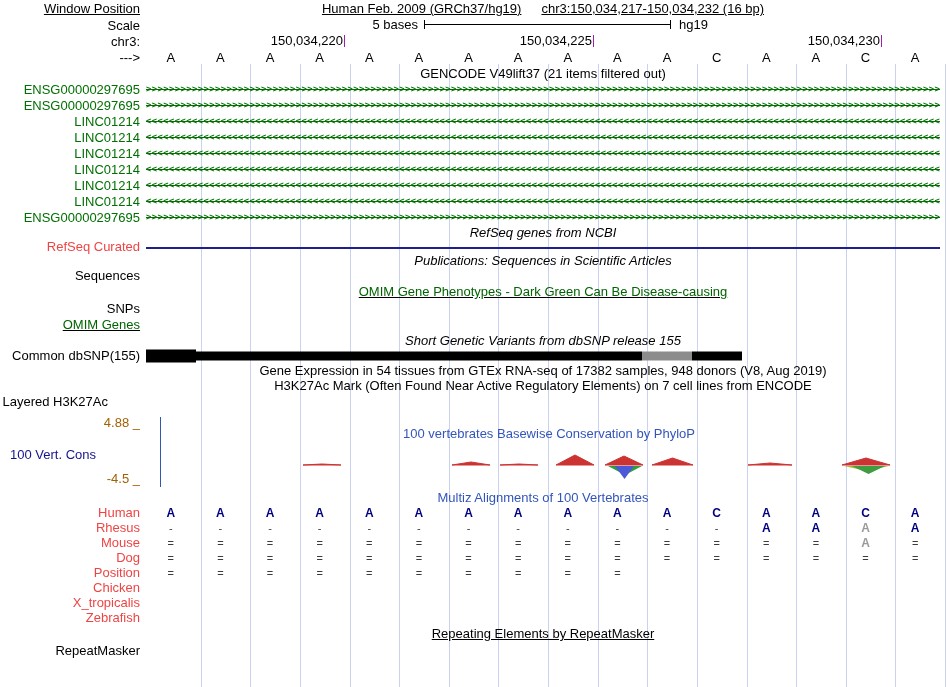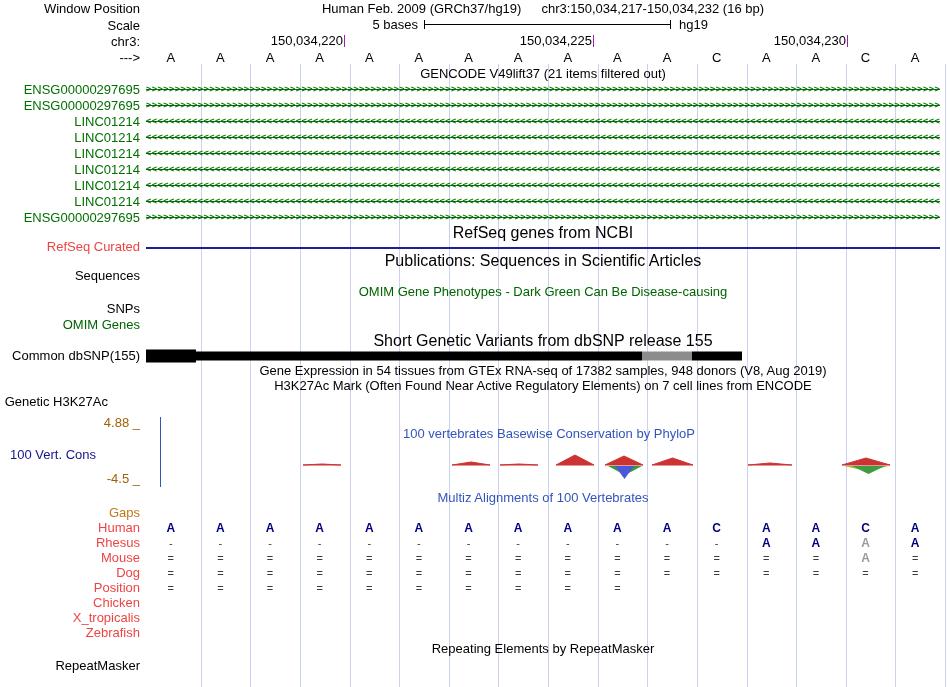--- a/index.html
+++ b/index.html
@@ -3,28 +3,28 @@
 <meta charset="utf-8">
 <style>
   * { box-sizing: border-box; margin: 0; padding: 0; }
   body { background: #fff; font-family: "Liberation Sans", sans-serif; font-size: 13px; color: #000; }
   .browser { position: relative; width: 950px; height: 687px; background: #fff; overflow: hidden; }
 
   .guides { position: absolute; left: 152px; top: 64px; width: 794px; height: 623px; z-index: 0; }
   .guide { position: absolute; top: 0; bottom: 0; width: 1px; background: #c9d2f0; }
 
   .row { position: relative; display: flex; align-items: center; z-index: 1; }
-  .h13 { height: 13px; } .h15 { height: 15px; } .h16 { height: 16px; } .h17 { height: 17px; }
+  .h13 { height: 13px; } .h15 { height: 15px; } .h16 { height: 16px; } .h17 { height: 17px; text-decoration: underline; }
 
   .label { flex: 0 0 146px; text-align: right; padding-right: 6px; white-space: nowrap; }
   .label.pad38 { padding-right: 38px; }
   .track { flex: 0 0 794px; position: relative; height: 100%; }
   .center { text-align: center; line-height: inherit; display: flex; align-items: center; justify-content: center; }
   .two { display: flex; justify-content: center; align-items: center; gap: 20px; }
-  .small-title { font-size: 16px; }
+  .small-title { font-size: 13px; font-style: italic; }
 
   .green { color: #007000; }
   .navy { color: #ef4444; }
   .orange { color: #c07818; }
   .green-title { color: #006400; }
   .blue-title { color: #3355bb; }
 
   
   .scale-text { position: absolute; left: 0; width: 272px; text-align: right; top: 0; line-height: 16px; }
   .scale-bar { position: absolute; left: 278px; top: 7px; width: 247px; height: 1px; background: #000; }
@@ -105,21 +105,21 @@
 
   <div class="row h16">
     <div class="label">chr3:</div>
     <div class="track">
       <div class="rtick" style="left:198px">
           <span>150,034,220</span>
         </div>
       <div class="rtick" style="left:447px">
           <span>150,034,225</span>
         </div>
-      <div class="rtick" style="left:701px">
+      <div class="rtick" style="left:735px">
           <span>150,034,230</span>
         </div>
     </div>
   </div>
 
   <div class="row h16">
     <div class="label">---&gt;</div>
     <div class="track cells seq-cells">
         <span>A</span>
         <span>A</span>
@@ -258,21 +258,21 @@
 
   <div class="row h15">
     <div class="label"></div>
     <div class="track center">Gene Expression in 54 tissues from GTEx RNA-seq of 17382 samples, 948 donors (V8, Aug 2019)</div>
   </div>
   <div class="row h15">
     <div class="label"></div>
     <div class="track center">H3K27Ac Mark (Often Found Near Active Regulatory Elements) on 7 cell lines from ENCODE</div>
   </div>
   <div class="row h16">
-    <div class="label pad38">Genetic H3K27Ac</div>
+    <div class="label pad38">Layered H3K27Ac</div>
     <div class="track"></div>
   </div>
 
   <div class="phylop">
     <div class="p-max">4.88 _</div>
     <div class="p-name">100 Vert. Cons</div>
     <div class="p-min">-4.5 _</div>
     <div class="p-title">100 vertebrates Basewise Conservation by PhyloP</div>
     <div class="p-axis"></div>
     <svg class="wiggle" width="794" height="40">
@@ -288,24 +288,20 @@
         <path d="M463,17 L472.5,30 L482,17 Z" fill="#4b59d8"></path>
         <path d="M692,17 L714.5,22 L737,17 Z" fill="#a8b832"></path>
         <path d="M700,17 L716.5,25 L733,17 Z" fill="#3f9c3f"></path>
       </svg>
   </div>
 
   <div class="row h16">
     <div class="label"></div>
     <div class="track center blue-title">Multiz Alignments of 100 Vertebrates</div>
   </div>
-  <div class="row h15">
-    <div class="label orange">Gaps</div>
-    <div class="track"></div>
-  </div>
 
   <div class="row h15">
     <div class="label navy">Human</div>
     <div class="track cells al">
         <span class="al-cell">A</span>
         <span class="al-cell">A</span>
         <span class="al-cell">A</span>
         <span class="al-cell">A</span>
         <span class="al-cell">A</span>
         <span class="al-cell">A</span>

